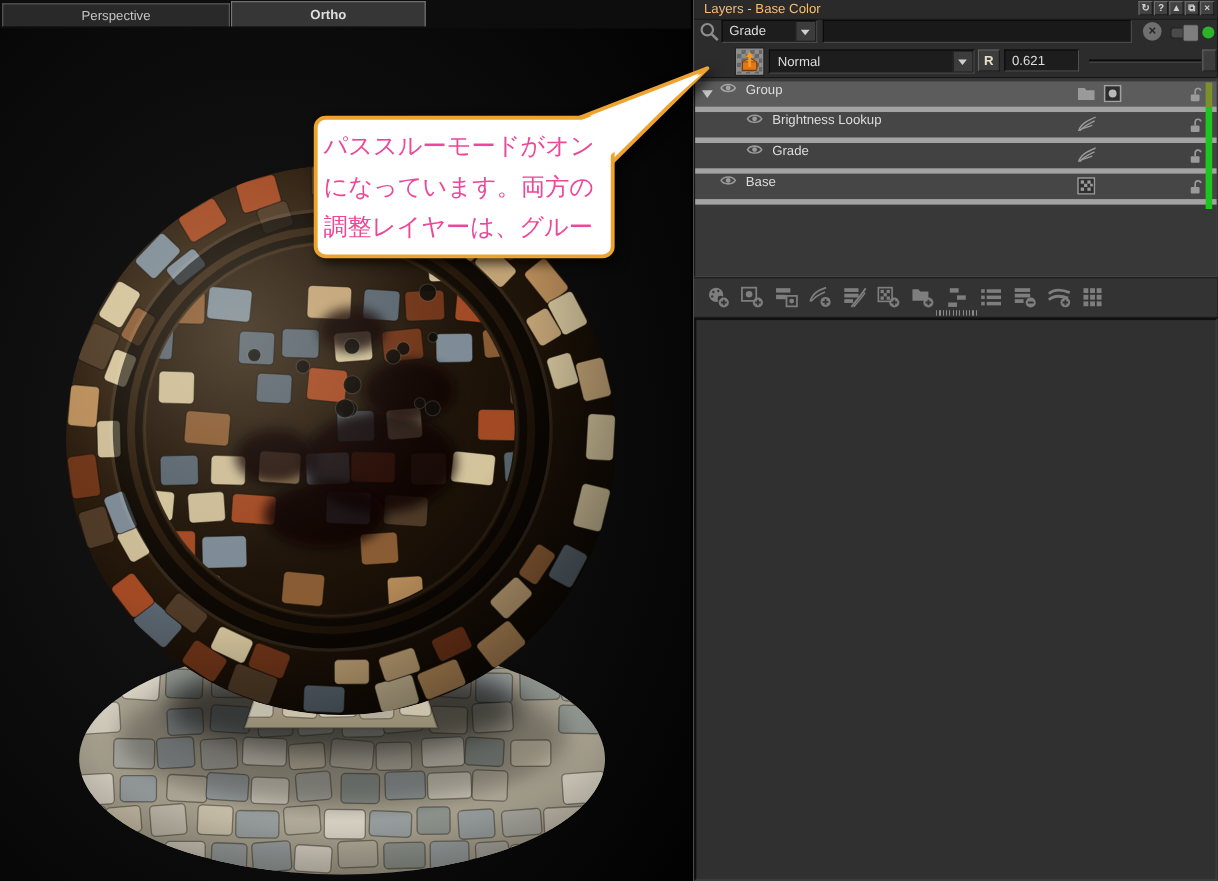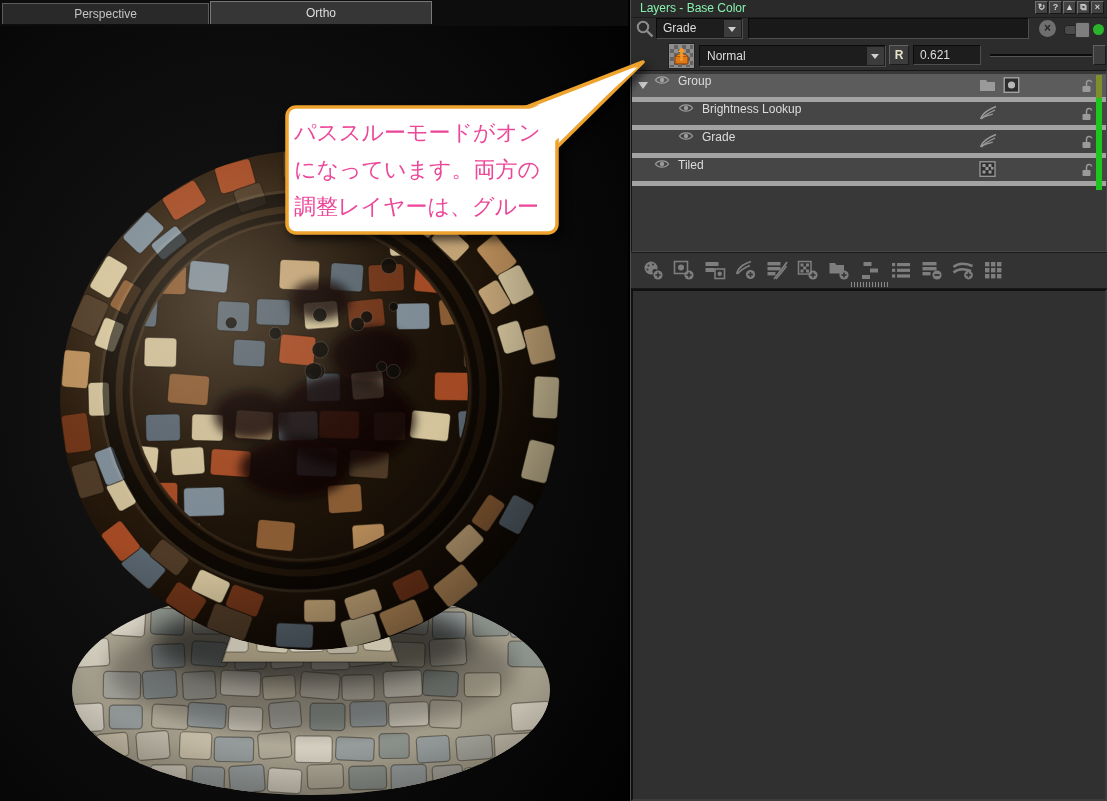--- a/index.html
+++ b/index.html
@@ -10,21 +10,21 @@
   #scene{position:absolute;left:0;top:0;}
   #tabbar{position:absolute;left:0;top:0;width:628px;height:26px;background:#0d0d0d;z-index:5;}
   .vtab{position:absolute;top:3px;height:21px;line-height:21px;text-align:center;font-size:12px;
         color:#c4c4c4;background:#292929;border:1px solid #5c5c5c;border-bottom:none;box-sizing:border-box;}
   .vtab.active{top:1px;height:23px;line-height:23px;background:#363636;border-color:#787878;color:#dedede;}
   
   #panel{position:absolute;left:630px;top:0;width:477px;height:801px;background:#2c2c2c;
          border-left:1px solid #4c4c4c;box-sizing:border-box;font-size:12px;}
   #panel-header{position:absolute;left:0;top:0;width:100%;height:17px;background:#2a2a2a;
                 border-bottom:1px solid #1c1c1c;}
-  #panel-title{position:absolute;left:9px;top:1px;font-size:12px;color:#86efac;}
+  #panel-title{position:absolute;left:9px;top:1px;font-size:12px;color:#fdba74;}
   .winbtns{position:absolute;right:3px;top:1px;display:flex;gap:1px;}
   .winbtn{width:13px;height:13px;background:#424242;border:1px solid;border-color:#6e6e6e #181818 #181818 #6e6e6e;
           box-sizing:border-box;color:#cfcfcf;font-size:9px;line-height:10px;text-align:center;font-weight:bold;cursor:default;}
   
   .sunken{background:#1d1d1d;border:1px solid;border-color:#0b0b0b #4e4e4e #4e4e4e #0b0b0b;box-sizing:border-box;}
   .raised{background:#3d3d3d;border:1px solid;border-color:#616161 #1b1b1b #1b1b1b #616161;box-sizing:border-box;}
   #search-row{position:absolute;left:0;top:17px;width:100%;height:25px;}
   #search-icon{position:absolute;left:4px;top:2px;}
   #name-select{position:absolute;left:25px;top:1px;width:87px;height:21px;color:#dcdcdc;}
   #name-select .lbl{position:absolute;left:6px;top:2px;}
@@ -372,21 +372,21 @@
             <circle cx="275.3687334060669" cy="333.29108238220215" r="6.137986421585083" fill="#0d0a07" opacity="0.9" stroke="rgba(255,240,210,.16)" stroke-width="1"></circle>
             <circle cx="393.59793186187744" cy="306.70268058776855" r="4.457035303115845" fill="#0d0a07" opacity="0.9" stroke="rgba(255,240,210,.16)" stroke-width="1"></circle>
             <circle cx="381.69613897800446" cy="366.57844066619873" r="4.978289246559143" fill="#0d0a07" opacity="0.9" stroke="rgba(255,240,210,.16)" stroke-width="1"></circle>
             <circle cx="313.51384937763214" cy="371.23456954956055" r="8.539730548858643" fill="#0d0a07" opacity="0.9" stroke="rgba(255,240,210,.16)" stroke-width="1"></circle>
           </g>
           <circle cx="310" cy="400" r="250" fill="url(#gShade)"></circle>
         </g>
       </svg>
     <div id="tabbar">
       <div class="vtab" style="left:2px;width:207px;">Perspective</div>
-      <div class="vtab active" style="left:210px;width:222px;">Ortho</div>
+      <div class="vtab active" style="left:210px;width:177px;font-weight:bold;">Ortho</div>
     </div>
   </div>
 
   <div id="panel">
 
     <div id="panel-header">
       <div id="panel-title">Layers - Base Color</div>
       <div class="winbtns">
         <div class="winbtn">↻</div>
         <div class="winbtn">?</div>
@@ -496,21 +496,21 @@
           <rect x="2.5" y="8" width="8" height="6" rx="1" fill="#9a9a9a"></rect>
           </svg>
       </div>
 
       <div class="layer-row">
         <div class="expander"></div>
         <svg class="eye" viewBox="0 0 16 12">
           <path d="M1.5 6 C4 1.8,12 1.8,14.5 6 C12 10.2,4 10.2,1.5 6 Z" fill="none" stroke="#9a9a9a" stroke-width="1.4"></path>
           <circle cx="8" cy="6" r="2.2" fill="#9a9a9a"></circle>
           </svg>
-        <span class="lname">Tiled</span>
+        <span class="lname">Base</span>
         <svg class="type-icon" width="17" height="16" viewBox="0 0 17 16">
           <rect x="1" y="0.8" width="15" height="14.5" fill="#2f2f2f" stroke="#9a9a9a" stroke-width="1.3"></rect>
           <g fill="#9a9a9a">
               <rect x="3.5" y="3" width="3" height="3"></rect>
               <rect x="9.5" y="3" width="3" height="3"></rect>
           <rect x="6.5" y="6" width="3" height="3"></rect>
               <rect x="3.5" y="9.5" width="3" height="3"></rect>
           <rect x="9.5" y="9.5" width="3" height="3"></rect>
               <rect x="12" y="6" width="2.5" height="2.5"></rect>
             </g>

